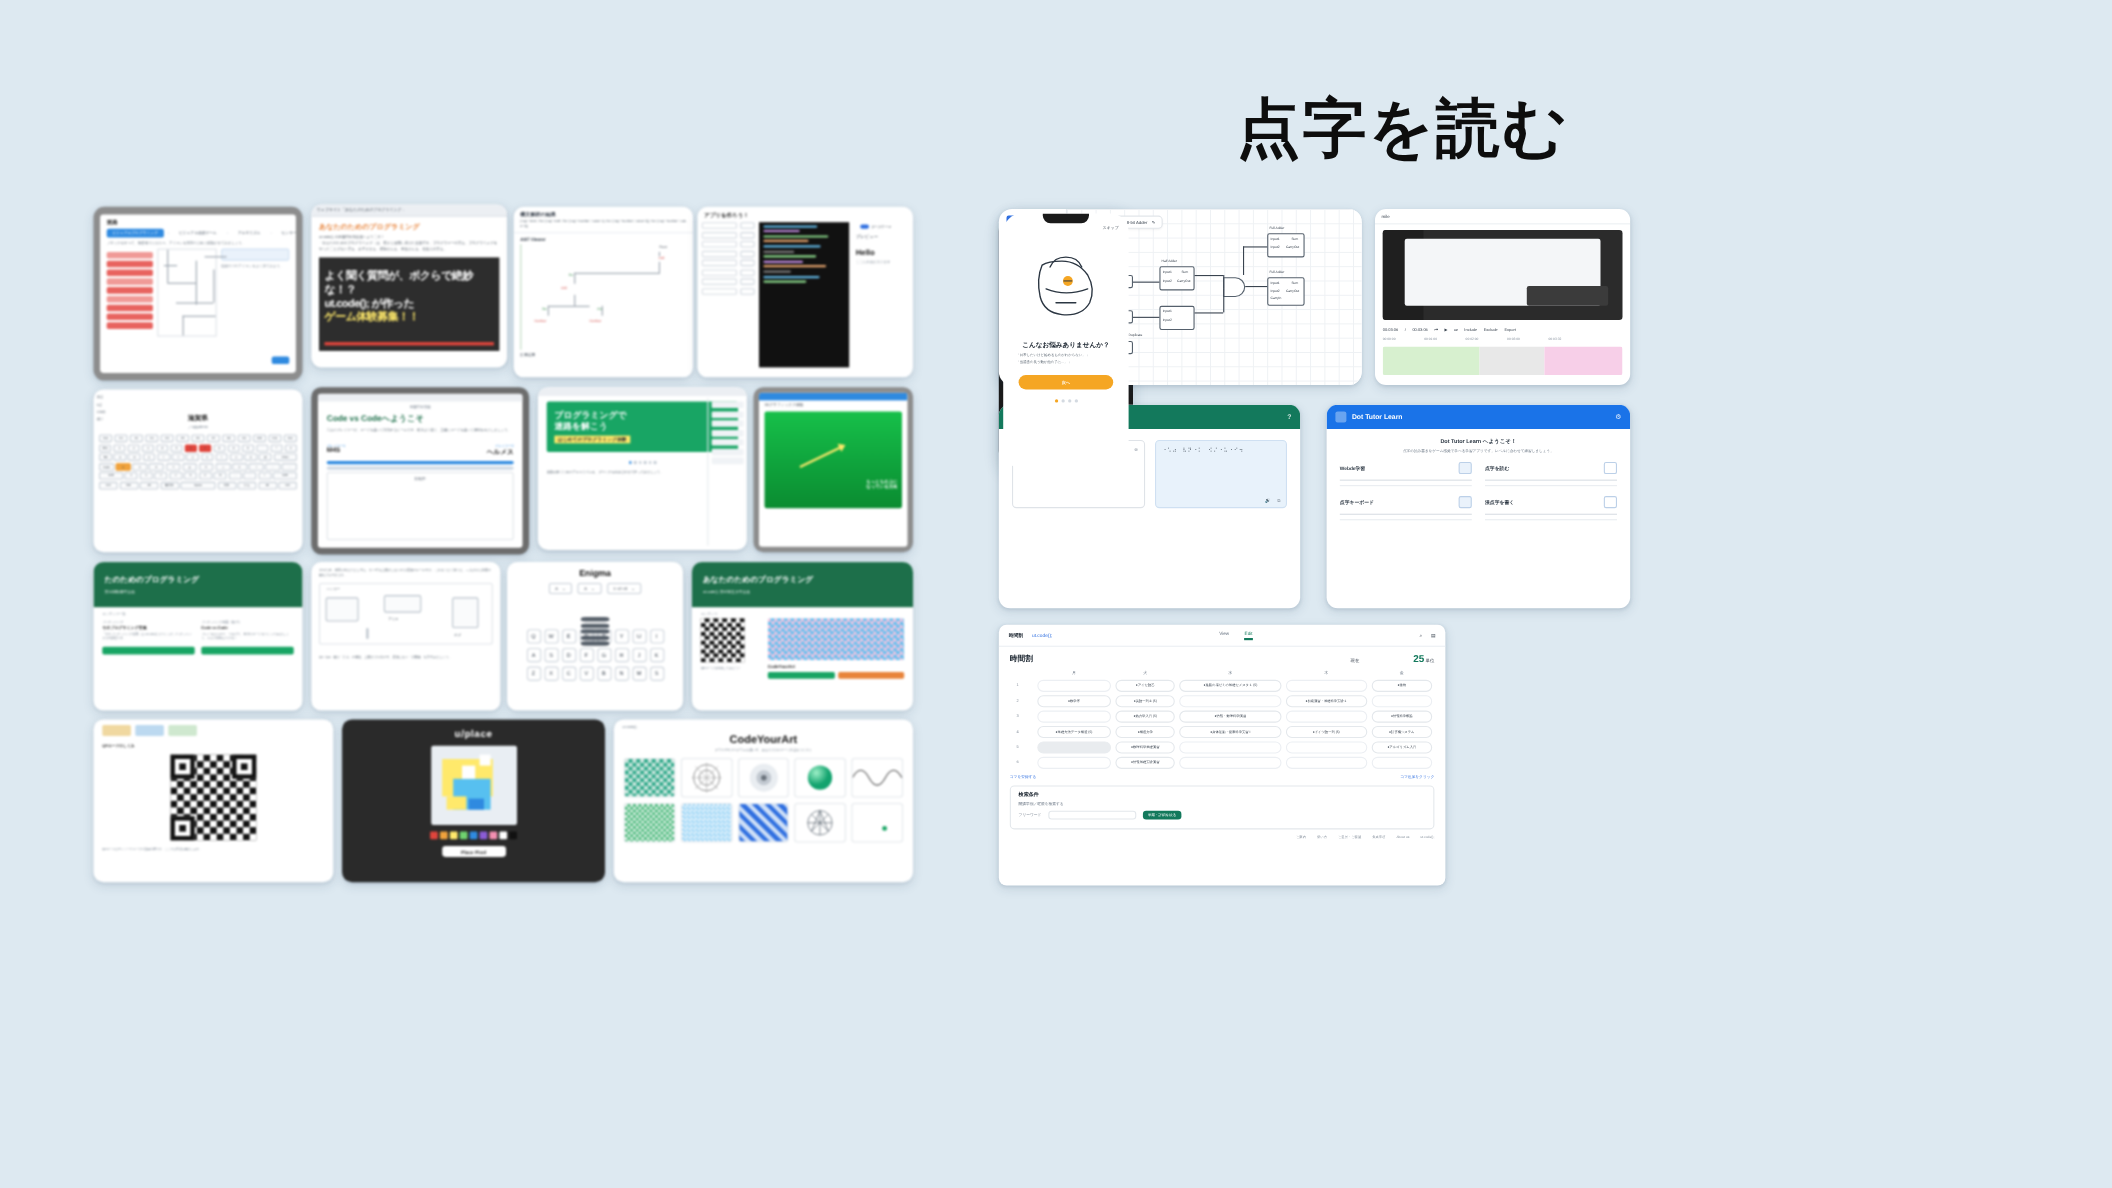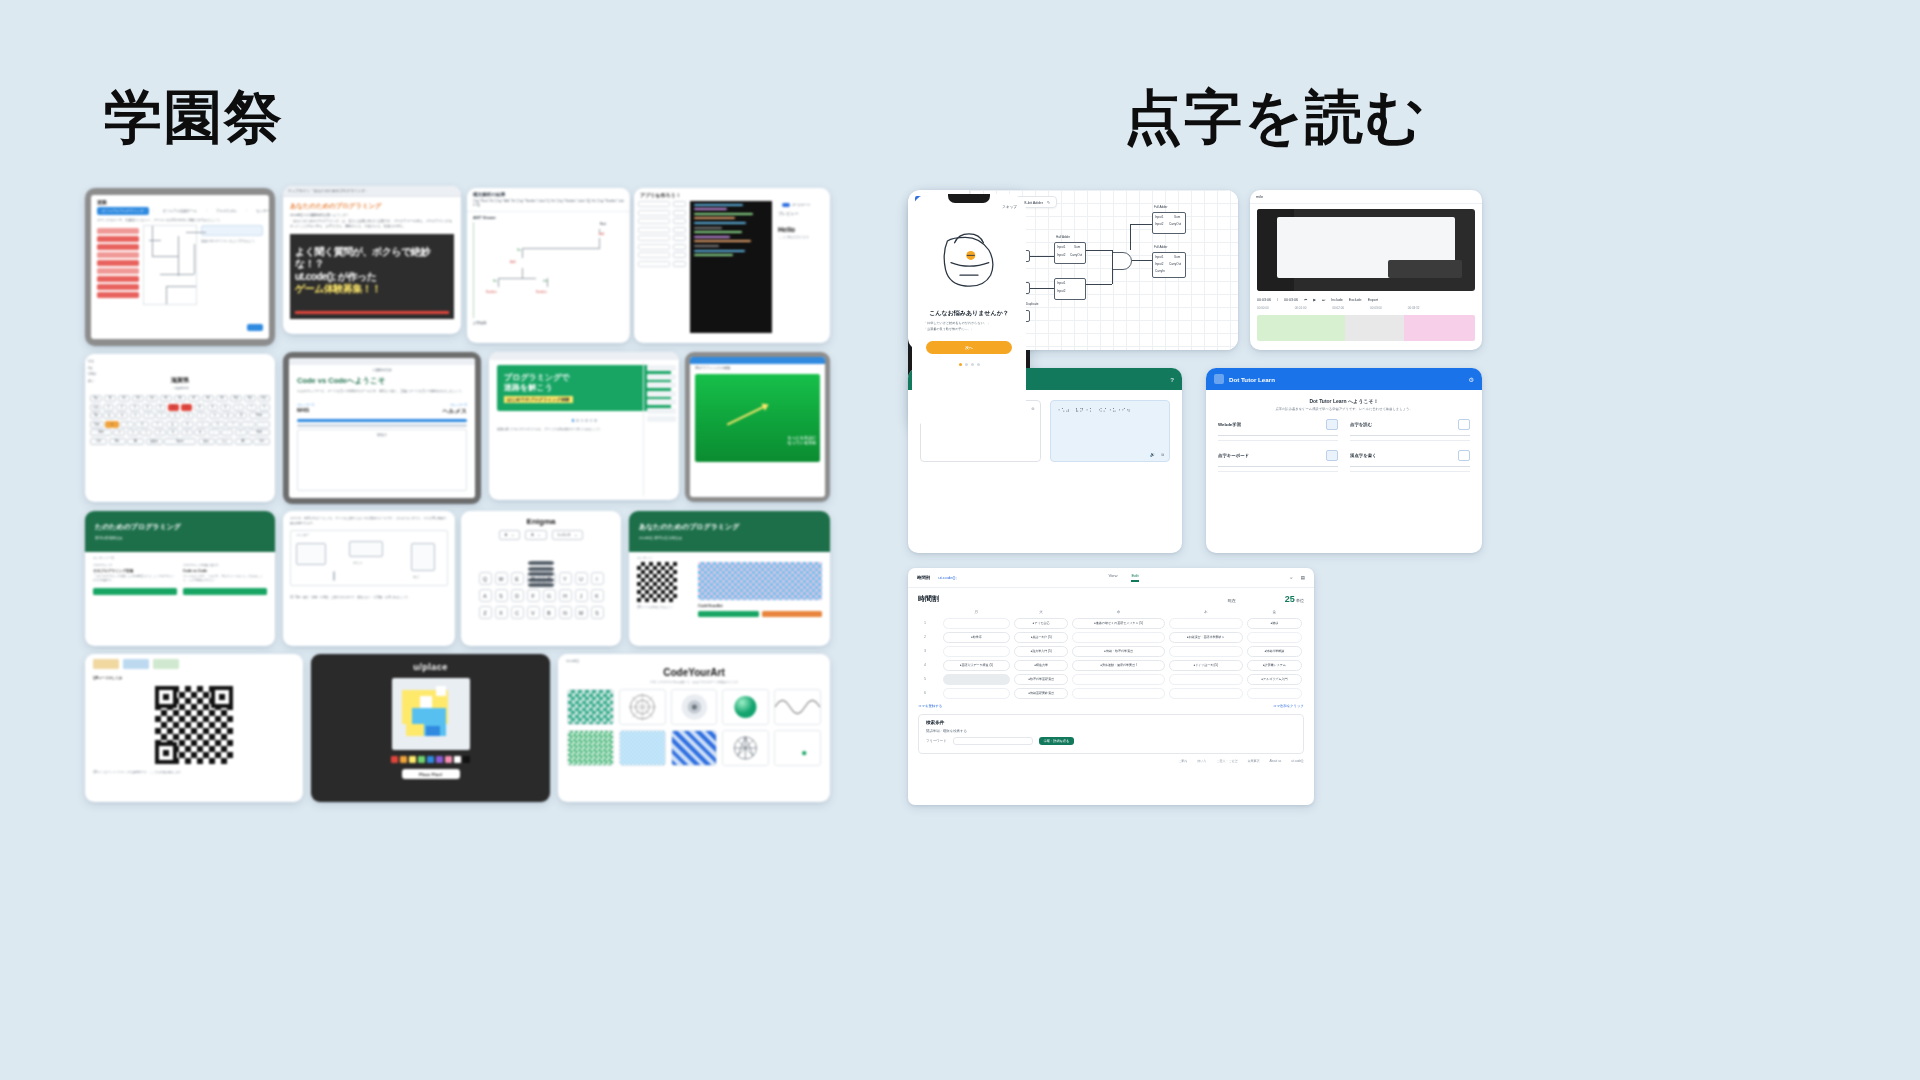--- a/index.html
+++ b/index.html
@@ -320,21 +320,20 @@
   #pj-phone .pcta { margin:9px 14px 0; background:#f5a623; height:13px; border-radius:7px; display:flex; align-items:center; justify-content:center; color:#fff; font-size:3.8px; font-weight:700; }
   #pj-phone .pdots { display:flex; gap:3px; justify-content:center; margin-top:9px; }
   #pj-phone .pdot { width:3px; height:3px; border-radius:50%; background:#d4dae1; }
   #pj-phone .pdot.on { background:#f5a623; }
 </style>
 </head>
 <body>
 
 <div class="page">
 
-  <div class="heading" id="heading-festival">学園祭</div>
   <div class="heading" id="heading-projects">点字を読む</div>
 
   <div id="festival-grid">
 
     <div class="card blur" id="fc-maze">
       <div class="screen">
         <div class="hd">迷路</div>
         <div class="tabs">
           <span class="tab">ビジュアルプログラミング</span>
           <span style="font-size:3px;color:#aab3bd">›</span>

